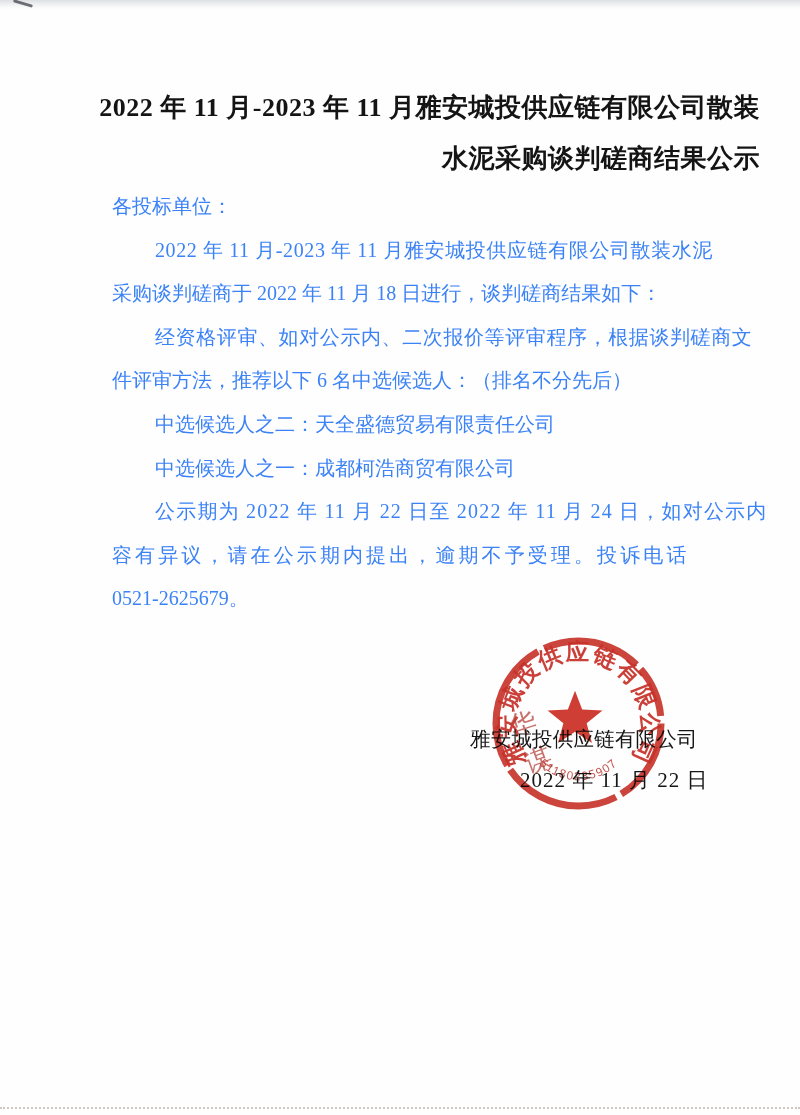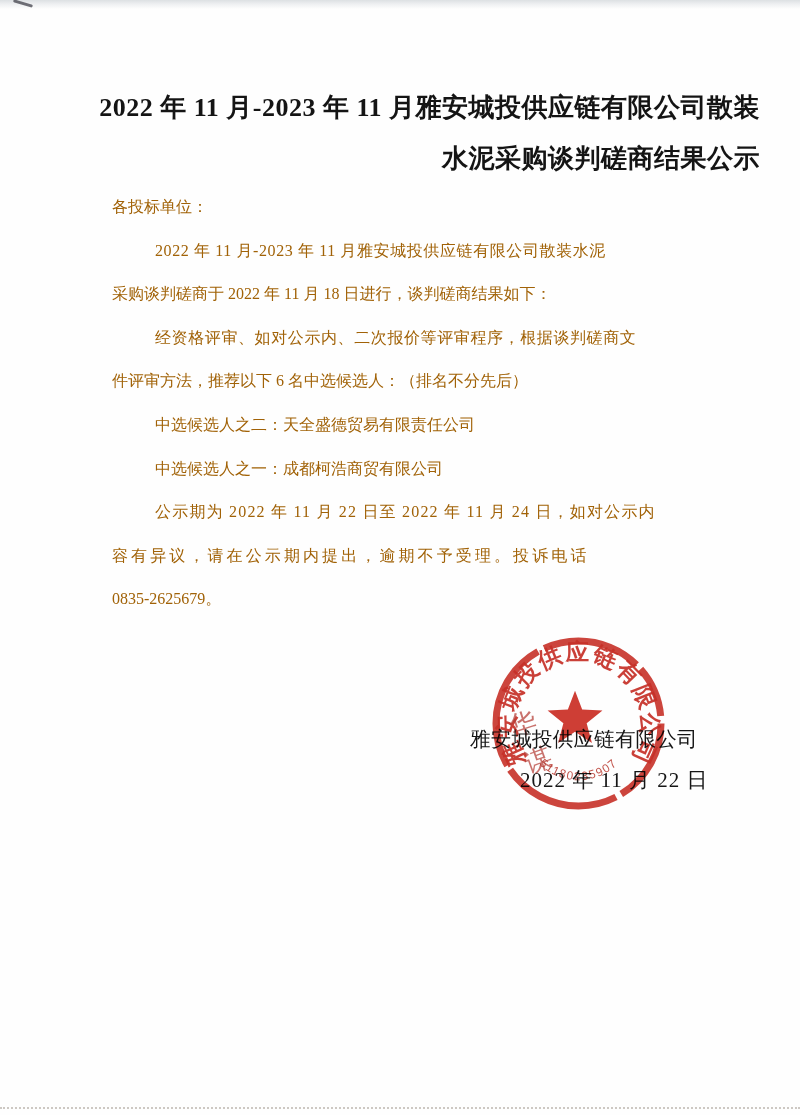--- a/index.html
+++ b/index.html
@@ -35,21 +35,21 @@
   .doc-title {
     position: absolute; left: 40px; right: 40px; top: 82px;
     text-align: right; font-weight: bold;
     font-size: 26px; line-height: 51px; color: #141414;
     letter-spacing: 0.5px; white-space: nowrap;
   }
 
   
   .doc-body {
     position: absolute; left: 112px; top: 185px; width: 584px;
-    font-size: 16px; line-height: 43.6px; color: #a16207;
+    font-size: 20px; line-height: 43.6px; color: #3b82f6;
   }
   .line { white-space: nowrap; }
   .indent { text-indent: 43px; }
   .ls-sm { letter-spacing: 0.6px; }
   .ls-md { letter-spacing: 1.2px; }
   .spread { letter-spacing: 3.1px; }
 
   
   .sig-company {
     position: absolute; left: 470px; top: 725px;
@@ -86,21 +86,21 @@
   <div class="doc-body">
     <div class="line">各投标单位：</div>
     <div class="line indent ls-sm">2022 年 11 月-2023 年 11 月雅安城投供应链有限公司散装水泥</div>
     <div class="line">采购谈判磋商于 2022 年 11 月 18 日进行，谈判磋商结果如下：</div>
     <div class="line indent ls-sm">经资格评审、如对公示内、二次报价等评审程序，根据谈判磋商文</div>
     <div class="line">件评审方法，推荐以下 6 名中选候选人：（排名不分先后）</div>
     <div class="line indent">中选候选人之二：天全盛德贸易有限责任公司</div>
     <div class="line indent">中选候选人之一：成都柯浩商贸有限公司</div>
     <div class="line indent ls-md">公示期为 2022 年 11 月 22 日至 2022 年 11 月 24 日，如对公示内</div>
     <div class="line spread">容有异议，请在公示期内提出，逾期不予受理。投诉电话</div>
-    <div class="line">0835-2625679。</div>
+    <div class="line">0521-2625679。</div>
   </div>
 
   <div class="sig-company">雅安城投供应链有限公司</div>
   <div class="sig-date">2022 年 11 月 22 日</div>
 
   <div class="seal">
     <svg viewBox="0 0 180 180" xmlns="http://www.w3.org/2000/svg">
       <defs>
         <path id="rim-path" d="M 35.7,123.9 A 64,64 0 1 1 144.3,123.9" fill="none"></path>
         <path id="serial-path" d="M 46.3,126.6 A 57,57 0 0 0 133.7,126.6" fill="none"></path>

